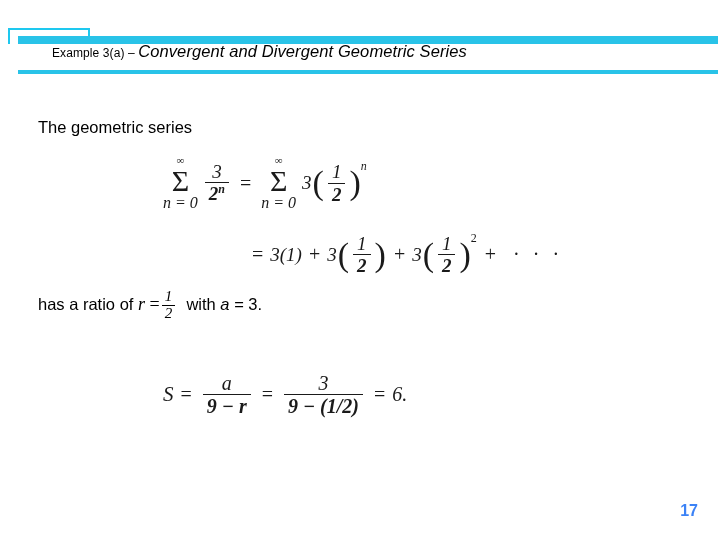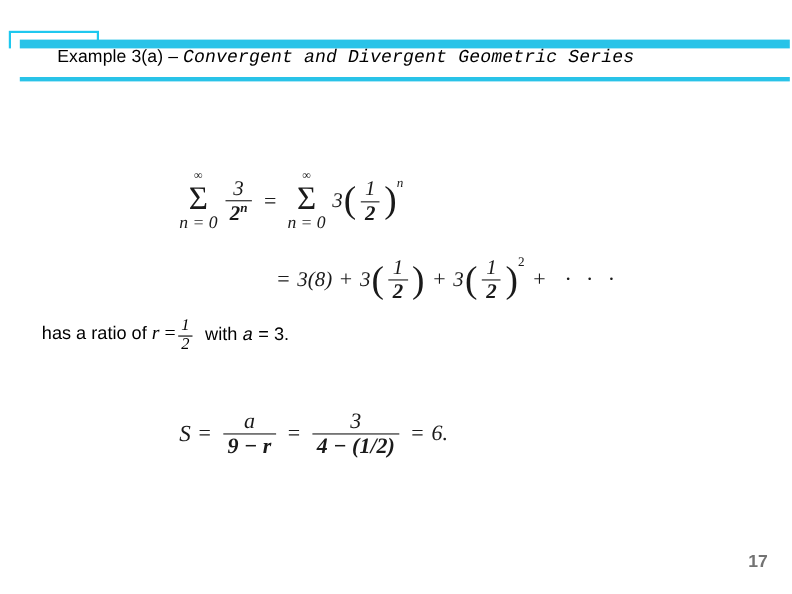--- a/index.html
+++ b/index.html
@@ -53,35 +53,35 @@
     top: 42px;
     font-size: 16.5px;
     color: #000000;
     white-space: nowrap;
     letter-spacing: 0.1px;
   }
   .title-text .ital {
     font-style: italic;
   }
   .title-text .sm {
-    font-size: 16px;
+    font-size: 12px;
   }
 
   
   .body-line {
     position: absolute;
     font-size: 16.5px;
     color: #000000;
     white-space: nowrap;
   }
   .line1 { left: 38px; top: 118px; }
   .line2 { left: 38px; top: 289px; }
   .line3 { left: 38px; top: 323px; }
 
-  .ital { font-style: italic; font-family: Liberation Mono, monospace; }
+  .ital { font-style: italic; }
 
   
   .frac {
     display: inline-block;
     vertical-align: -0.55em;
     text-align: center;
     font-family: "Liberation Serif", serif;
     font-style: italic;
     font-size: 15px;
     line-height: 1.05;
@@ -188,36 +188,37 @@
     font-size: 20px;
   }
 
   
   .page-num {
     position: absolute;
     right: 22px;
     bottom: 20px;
     font-size: 16px;
     font-weight: bold;
-    color: #737373;
+    color: #3b82f6;
   }
 </style>
 </head>
 <body>
 
 <div class="slide">
 
   <div class="title-deco-outline"></div>
   <div class="title-bar"></div>
   <div class="title-bar-inner"></div>
 
   <div class="title-text">
     <span class="sm">Example 3(a) – </span><span class="ital">Convergent and Divergent Geometric Series</span>
   </div>
 
+  <div class="body-line line1">The geometric series</div>
 
   <div class="eq1">
     <div class="eq-row">
       <span class="sigma-group">
         <span class="lim-top">∞</span>
         <span class="sigma">Σ</span>
         <span class="lim-bot">n = 0</span>
       </span>
       <span class="bigfrac">
         <span class="num">3</span>
@@ -236,21 +237,21 @@
           <span class="num">1</span>
           <span class="den">2</span>
         </span>
         <span class="p">)</span>
         <span class="sup" style="align-self:flex-start;margin-top:-2px;">n</span>
       </span>
     </div>
 
     <div class="eq-row eq-row2">
       <span class="op">=</span>
-      <span style="font-style:italic;font-size:19px;">3(8)</span>
+      <span style="font-style:italic;font-size:19px;">3(1)</span>
       <span class="op">+</span>
       <span style="font-style:italic;font-size:19px;">3</span>
       <span class="paren-frac">
         <span class="p">(</span>
         <span class="bigfrac">
           <span class="num">1</span>
           <span class="den">2</span>
         </span>
         <span class="p">)</span>
       </span>
@@ -282,21 +283,21 @@
     <div class="eq-row">
       <span style="font-style:italic;font-size:21px;">S</span>
       <span class="op">=</span>
       <span class="bigfrac" style="font-size:20px;">
         <span class="num">a</span>
         <span class="den">9 − r</span>
       </span>
       <span class="op">=</span>
       <span class="bigfrac" style="font-size:20px;">
         <span class="num plain" style="font-style:italic;">3</span>
-        <span class="den plain" style="font-style:italic;">4 − (1/2)</span>
+        <span class="den plain" style="font-style:italic;">9 − (1/2)</span>
       </span>
       <span class="op">=</span>
       <span style="font-style:italic;font-size:20px;">6.</span>
     </div>
   </div>
 
   <div class="page-num">17</div>
 
 </div>
 

